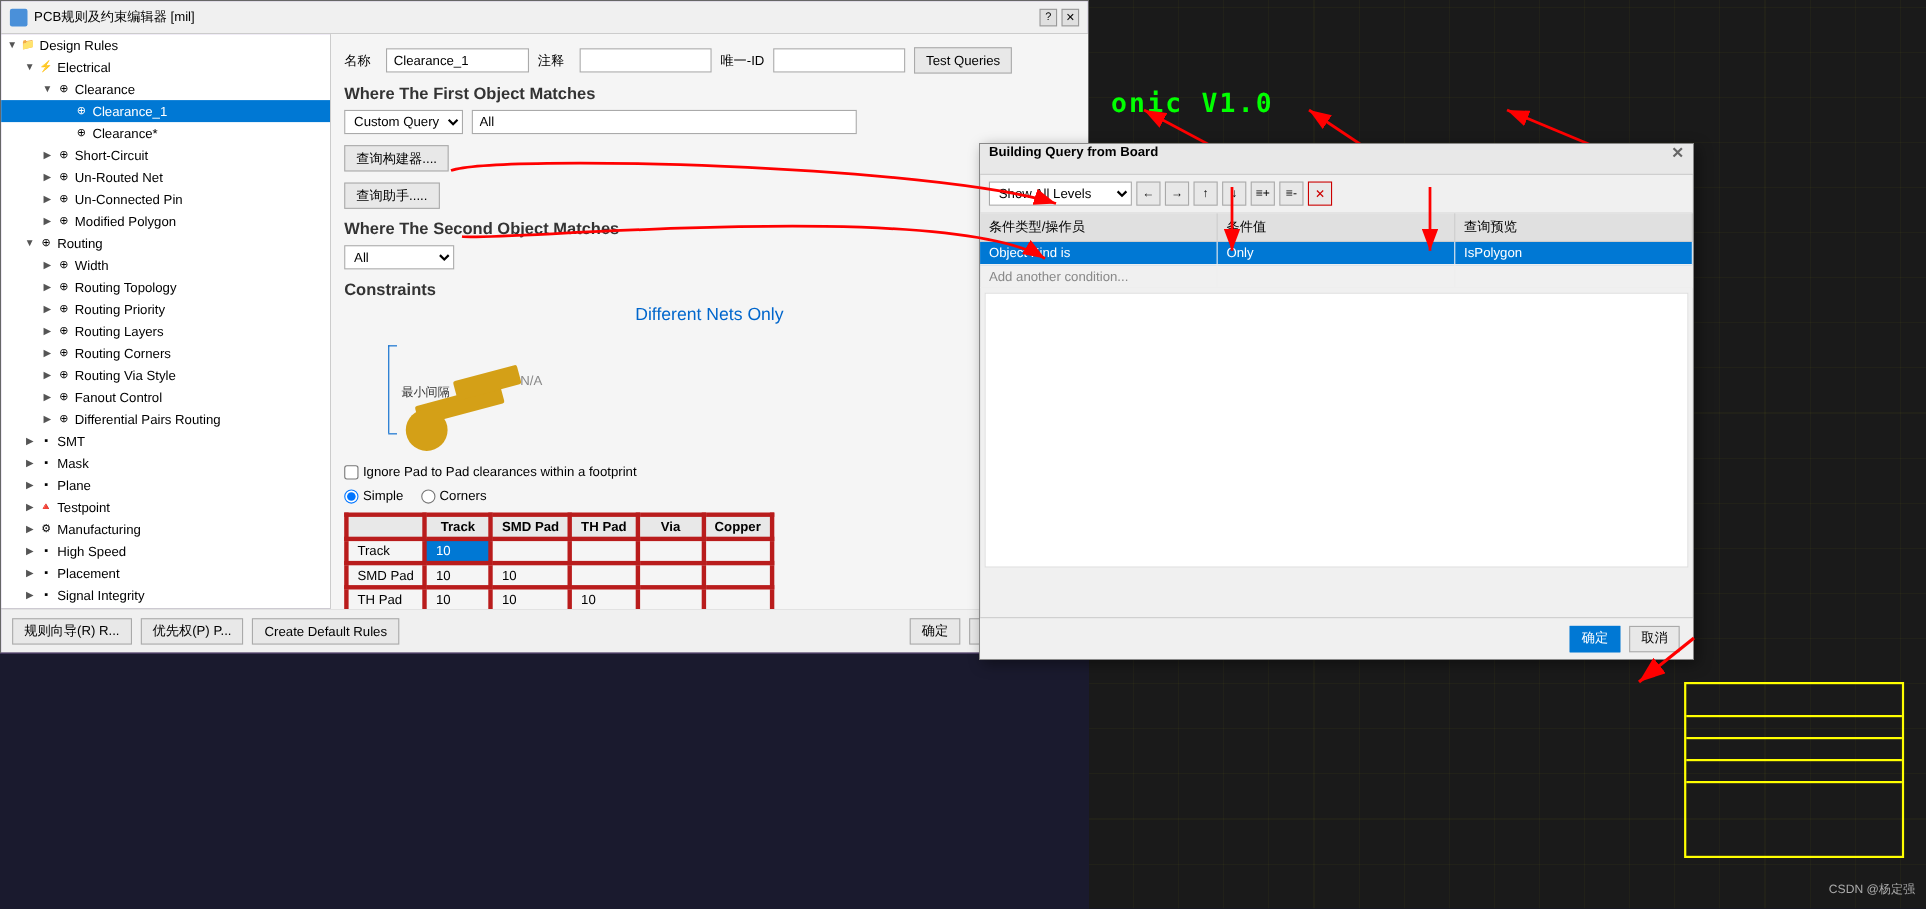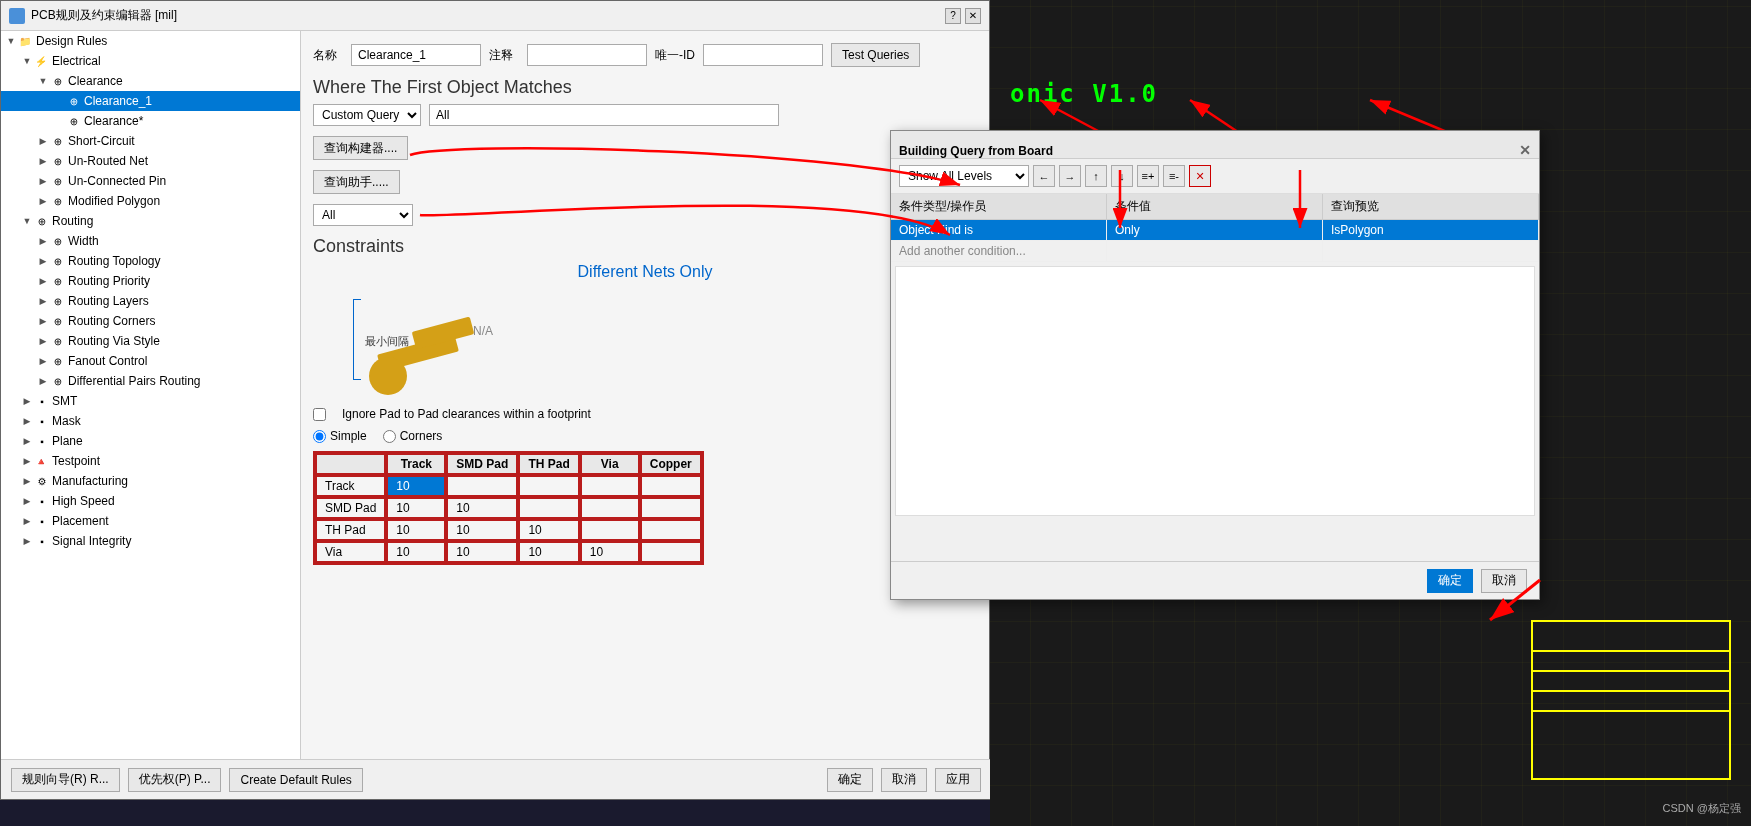--- a/index.html
+++ b/index.html
@@ -2,21 +2,21 @@
 <html><head>
   <meta charset="utf-8">
   <style>
     * { box-sizing: border-box; margin: 0; padding: 0; }
     body { font-family: "Microsoft YaHei", SimSun, Arial, sans-serif; font-size: 12px; background: #1a1a2e; overflow: hidden; }
 
     
     .main-window {
       position: absolute;
       left: 0; top: 0;
-      width: 990px; height: 800px;
+      width: 990px; height: 594px;
       background: #4c1d95;
       border: 1px solid #666;
     }
 
     .title-bar {
       background: #f0f0f0;
       height: 30px;
       display: flex;
       align-items: center;
       padding: 0 8px;
@@ -101,22 +101,22 @@
 
     .form-input {
       border: 1px solid #aaa;
       padding: 2px 6px;
       height: 22px;
       font-size: 12px;
       background: white;
     }
 
     .section-title {
-      font-size: 18px;
-      font-weight: normal;
+      font-size: 15px;
+      font-weight: bold;
       margin: 8px 0 6px 0;
       color: #333;
     }
 
     .dropdown-select {
       border: 1px solid #aaa;
       padding: 2px 4px;
       height: 22px;
       font-size: 12px;
       background: white;
@@ -180,21 +180,21 @@
       width: 650px; height: 470px;
       background: #f0f0f0;
       border: 1px solid #888;
       box-shadow: 4px 4px 12px rgba(0,0,0,0.4);
       z-index: 100;
     }
 
     .dialog-title-bar {
       background: #e8e8e8;
       height: 28px;
-      display: flex; align-items: flex-end;
+      display: flex; align-items: flex-start;
       padding: 0 8px;
       border-bottom: 1px solid #ccc;
       font-size: 12px; font-weight: bold;
     }
     .dialog-close {
       margin-left: auto;
       cursor: pointer;
       font-size: 14px;
       color: #666;
     }
@@ -255,21 +255,21 @@
     
     .pcb-bg {
       position: absolute;
       left: 990px; top: 0;
       width: 761px; height: 826px;
       background: #1a1a1a;
       overflow: hidden;
     }
 
     .checkbox-row {
-      display: flex; align-items: center; gap: 16px;
+      display: flex; align-items: center; gap: 4px;
       margin: 6px 0;
       font-size: 12px;
     }
 
     .radio-row {
       display: flex; align-items: center; gap: 16px;
       margin: 8px 0;
       font-size: 12px;
     }
     .radio-item {
@@ -525,20 +525,21 @@
       </select>
       <input class="form-input" style="width: 350px;" value="All">
     </div>
     <div class="form-row">
       <button class="btn">查询构建器....</button>
     </div>
     <div class="form-row">
       <button class="btn">查询助手.....</button>
     </div>
 
+    <div class="section-title">Where The Second Object Matches</div>
     <div class="form-row">
       <select class="dropdown-select">
         <option>All</option>
       </select>
     </div>
 
     <div class="section-title">Constraints</div>
 
     <div class="constraint-label text-blue">Different Nets Only</div>
 

